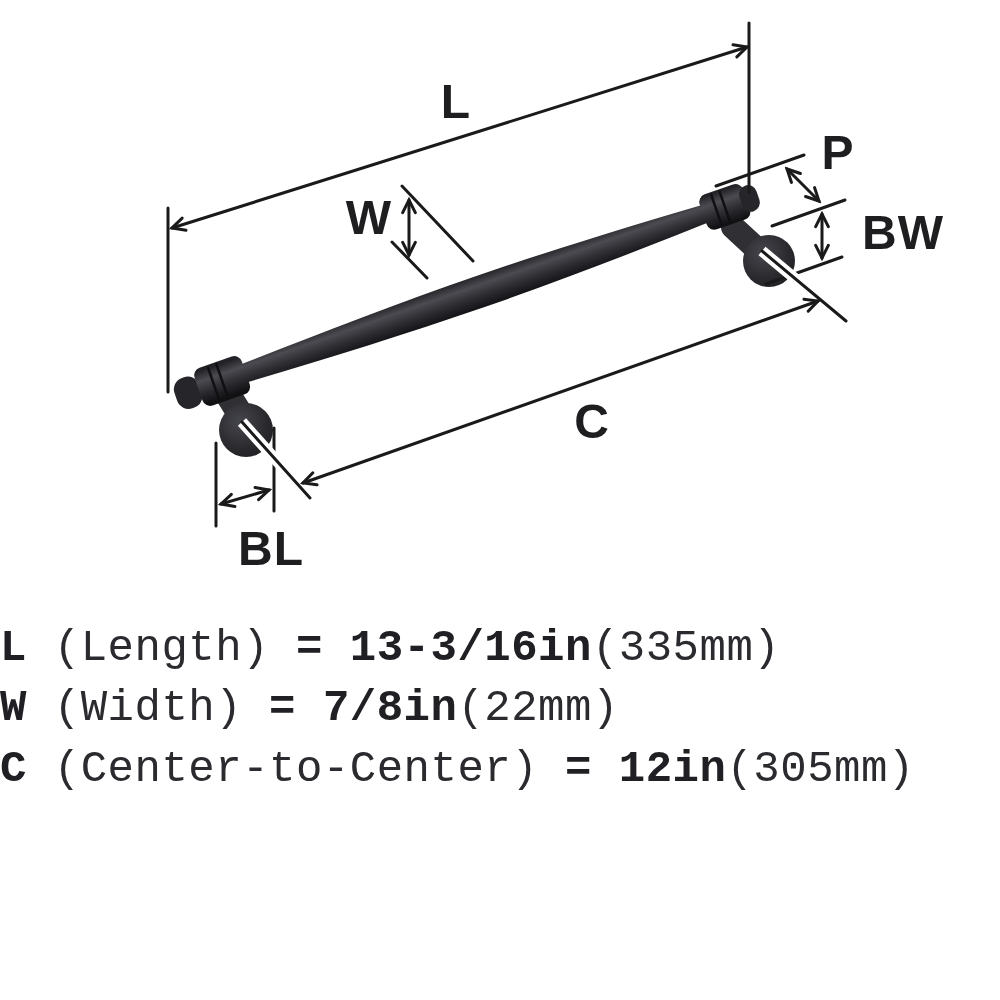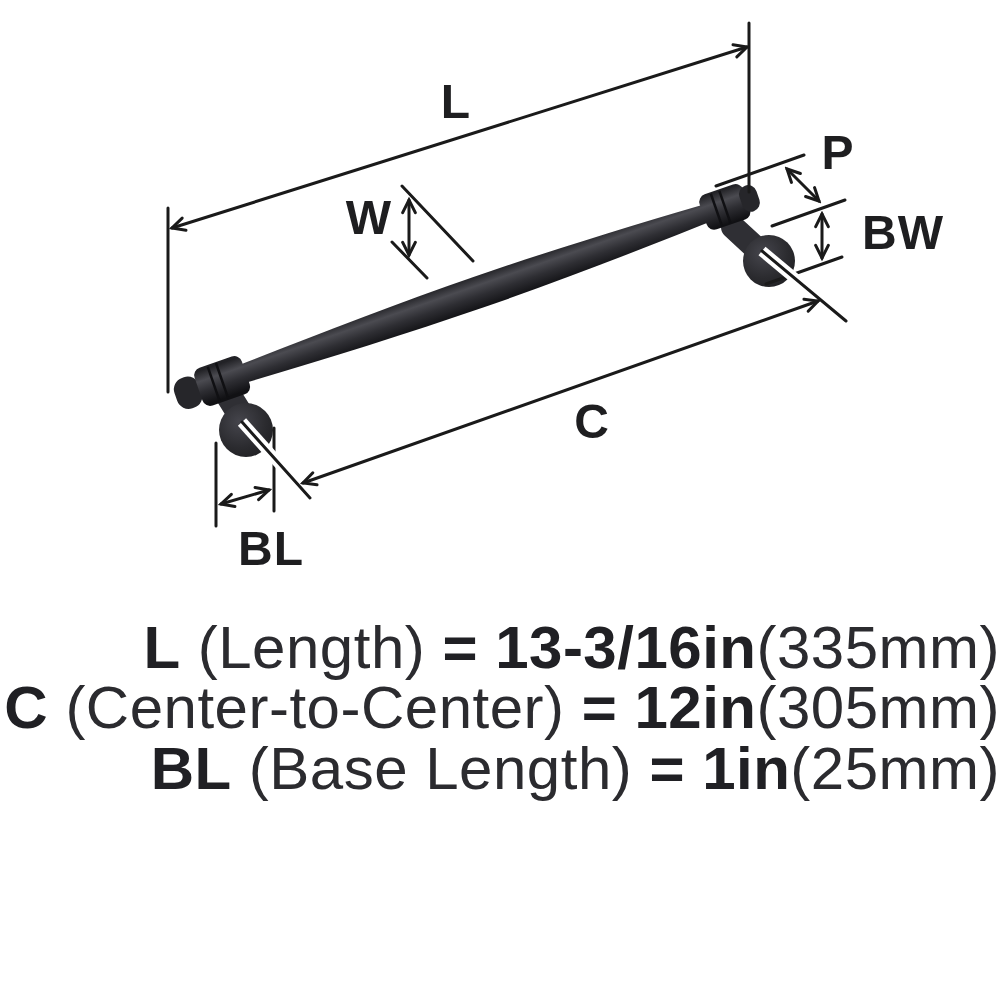--- a/index.html
+++ b/index.html
@@ -1,22 +1,22 @@
 <!DOCTYPE html>
 <html><head>
 <meta charset="utf-8">
 <style>
   html,body{margin:0;padding:0;background:#ffffff;}
   body{width:1000px;height:1000px;font-family:"Liberation Sans",sans-serif;}
   .stage{position:relative;width:1000px;height:1000px;background:#ffffff;overflow:hidden;}
   .stage svg{position:absolute;left:0;top:0;}
   .legend{
     position:absolute;left:0;right:0;top:618px;
-    text-align:right;white-space:nowrap;
-    color:#232327;font-size:60px;line-height:60.4px;letter-spacing:.5px;
+    text-align:left;white-space:nowrap;
+    color:#232327;font-size:44px;line-height:60.4px;letter-spacing:.5px;font-family:Liberation Mono, monospace;
   }
   .legend-row{height:60.4px;}
   .legend .b{font-weight:bold;color:#202024;}
   .legend .r{font-weight:normal;color:#2b2b2f;}
   .dim-label{font-family:"Liberation Sans",sans-serif;font-weight:bold;font-size:48px;letter-spacing:1px;}
 </style>
 </head>
 <body>
 
 <div class="stage">
@@ -100,26 +100,26 @@
   </svg>
 
   <div class="legend">
     <div class="legend-row">
       <span class="b">L</span>
       <span class="r">(Length)</span>
       <span class="b">=</span>
       <span class="b">13-3/16in</span><span class="r">(335mm)</span>
     </div>
     <div class="legend-row">
+      <span class="b">W</span>
+      <span class="r">(Width)</span>
+      <span class="b">=</span>
+      <span class="b">7/8in</span><span class="r">(22mm)</span>
+    </div>
+    <div class="legend-row">
       <span class="b">C</span>
       <span class="r">(Center-to-Center)</span>
       <span class="b">=</span>
       <span class="b">12in</span><span class="r">(305mm)</span>
-    </div>
-    <div class="legend-row">
-      <span class="b">BL</span>
-      <span class="r">(Base Length)</span>
-      <span class="b">=</span>
-      <span class="b">1in</span><span class="r">(25mm)</span>
     </div>
   </div>
 
 </div>
 
 </body></html>

